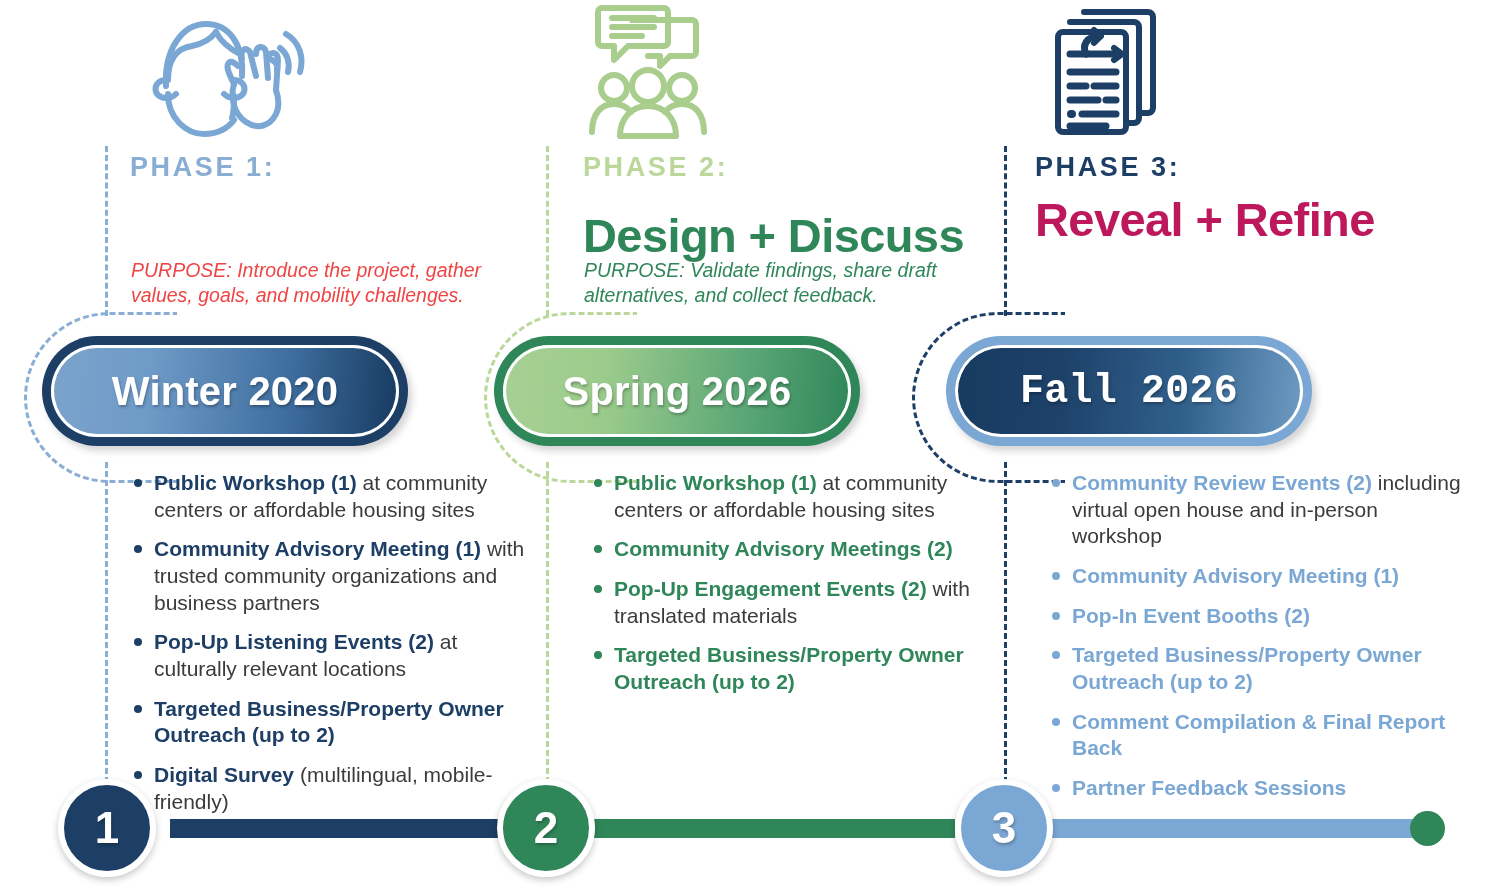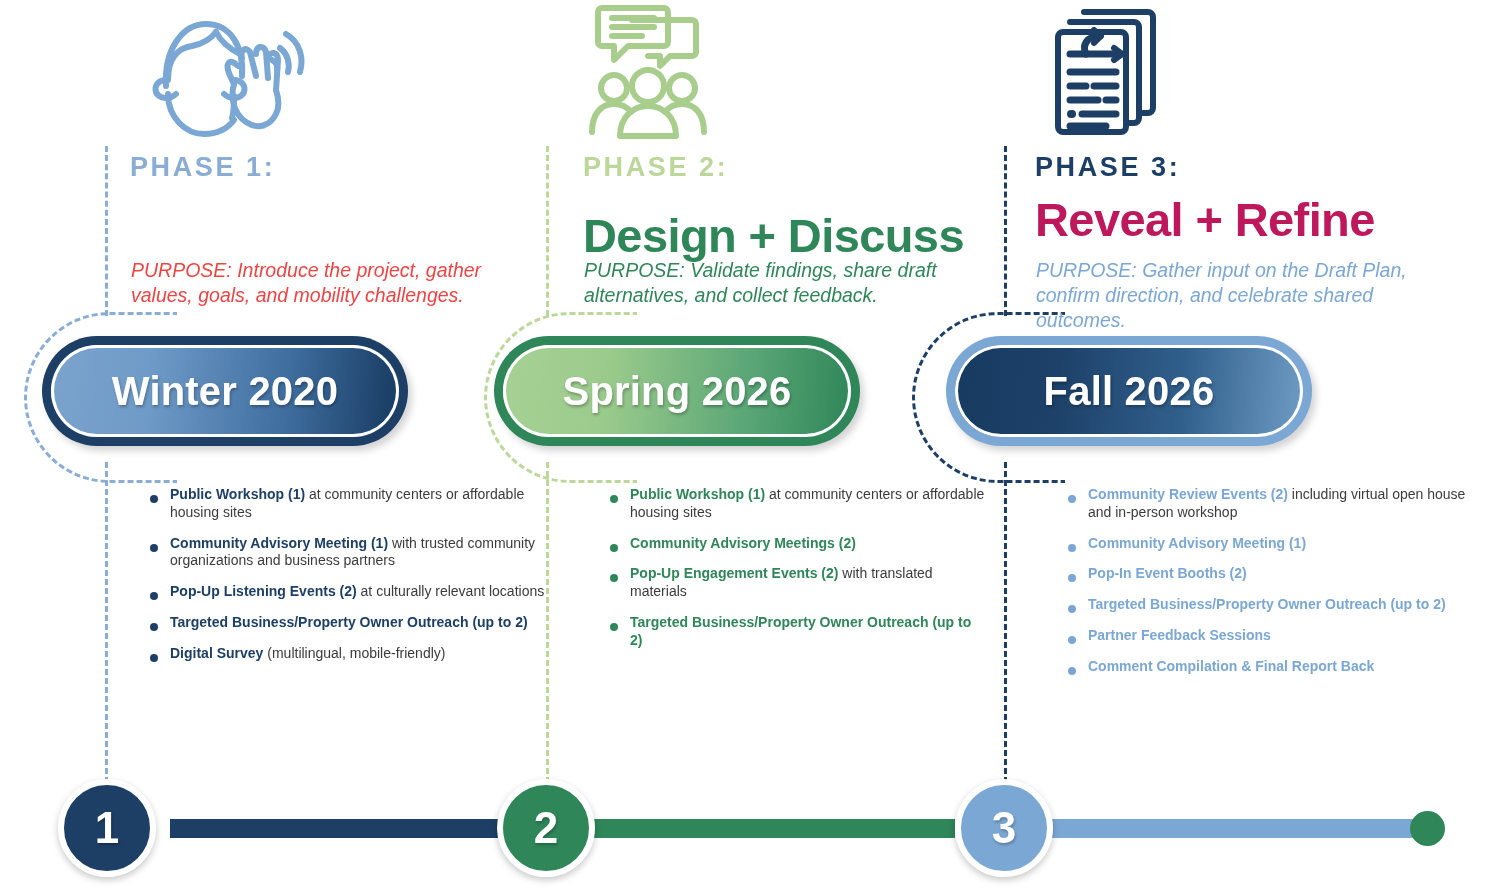--- a/index.html
+++ b/index.html
@@ -147,33 +147,34 @@
     left: 494px; top: 336px;
     background: #2f8659;
   }
   .pill-2 .inner {
     background: linear-gradient(95deg, #a7d194 0%, #9bcb8c 30%, #5aa676 70%, #2f8659 100%);
     box-shadow: inset 0 0 0 3px #ffffff;
   }
   .pill-3 {
     left: 946px; top: 336px;
     background: #7ba7d4;
+    font-family: Liberation Mono, monospace;
   }
   .pill-3 .inner {
     background: linear-gradient(95deg, #173a60 0%, #1d4169 30%, #31608d 66%, #6e9cc4 100%);
     box-shadow: inset 0 0 0 3px #ffffff;
   }
 
   
   .bullets {
     position: absolute;
     list-style: none;
-    margin: 16px;
+    margin: 0;
     padding: 0;
-    font-size: 14px;
+    font-size: 21px;
     line-height: 1.27;
   }
   .bullets li {
     position: relative;
     padding-left: 24px;
     margin-bottom: 13px;
   }
   .bullets li::before {
     content: "";
     position: absolute;
@@ -308,23 +309,20 @@
   </div>
 
   <div class="phase-label p2-label">PHASE 2:</div>
   <div class="phase-title p2-title">Design + Discuss</div>
   <div class="purpose p2-purpose">
     <span class="kicker">PURPOSE:</span><span> Validate findings, share draft alternatives, and collect feedback.</span>
   </div>
 
   <div class="phase-label p3-label">PHASE 3:</div>
   <div class="phase-title p3-title">Reveal + Refine</div>
-  <div class="purpose p3-purpose">
-    <span class="kicker">PURPOSE:</span><span> Gather input on the Draft Plan, confirm direction, and celebrate shared outcomes.</span>
-  </div>
 
   <div class="pill pill-1">
     <div class="inner">
       <span class="label">Winter 2020</span>
     </div>
   </div>
   <div class="pill pill-2">
     <div class="inner">
       <span class="label">Spring 2026</span>
     </div>
@@ -346,22 +344,22 @@
       <li><b>Public Workshop (1)</b><span class="rest"> at community centers or affordable housing sites</span></li>
       <li><b>Community Advisory Meetings (2)</b></li>
       <li><b>Pop-Up Engagement Events (2)</b><span class="rest"> with translated materials</span></li>
       <li><b>Targeted Business/Property Owner Outreach (up to 2)</b></li>
     </ul>
   <ul class="bullets list-3">
       <li><b>Community Review Events (2)</b><span class="rest"> including virtual open house and in-person workshop</span></li>
       <li><b>Community Advisory Meeting (1)</b></li>
       <li><b>Pop-In Event Booths (2)</b></li>
       <li><b>Targeted Business/Property Owner Outreach (up to 2)</b></li>
+      <li><b>Comment Compilation &amp; Final Report Back</b></li>
       <li><b>Partner Feedback Sessions</b></li>
-      <li><b>Comment Compilation &amp; Final Report Back</b></li>
     </ul>
 
   <div class="timeline">
     <div class="tl-line tl-line-1"></div>
     <div class="tl-line tl-line-2"></div>
     <div class="tl-line tl-line-3"></div>
     <div class="tl-endcap"></div>
 
     <div class="tl-node tl-node-1">
       <span>1</span>

